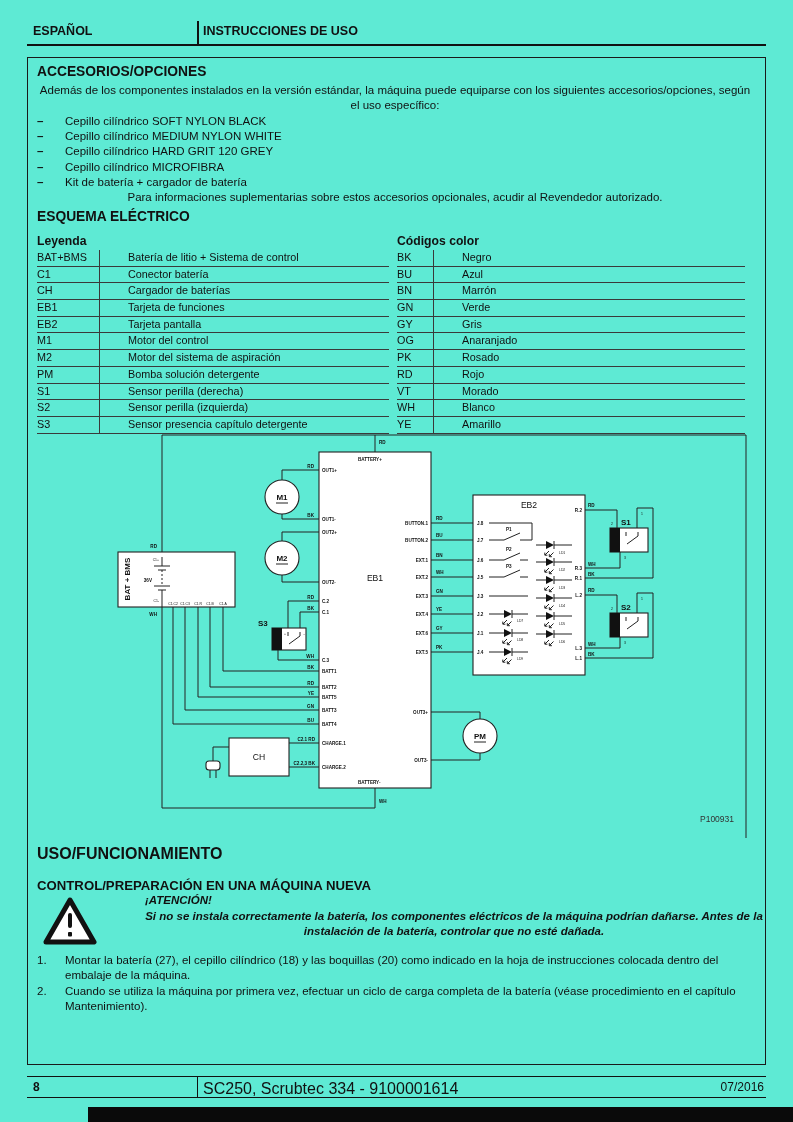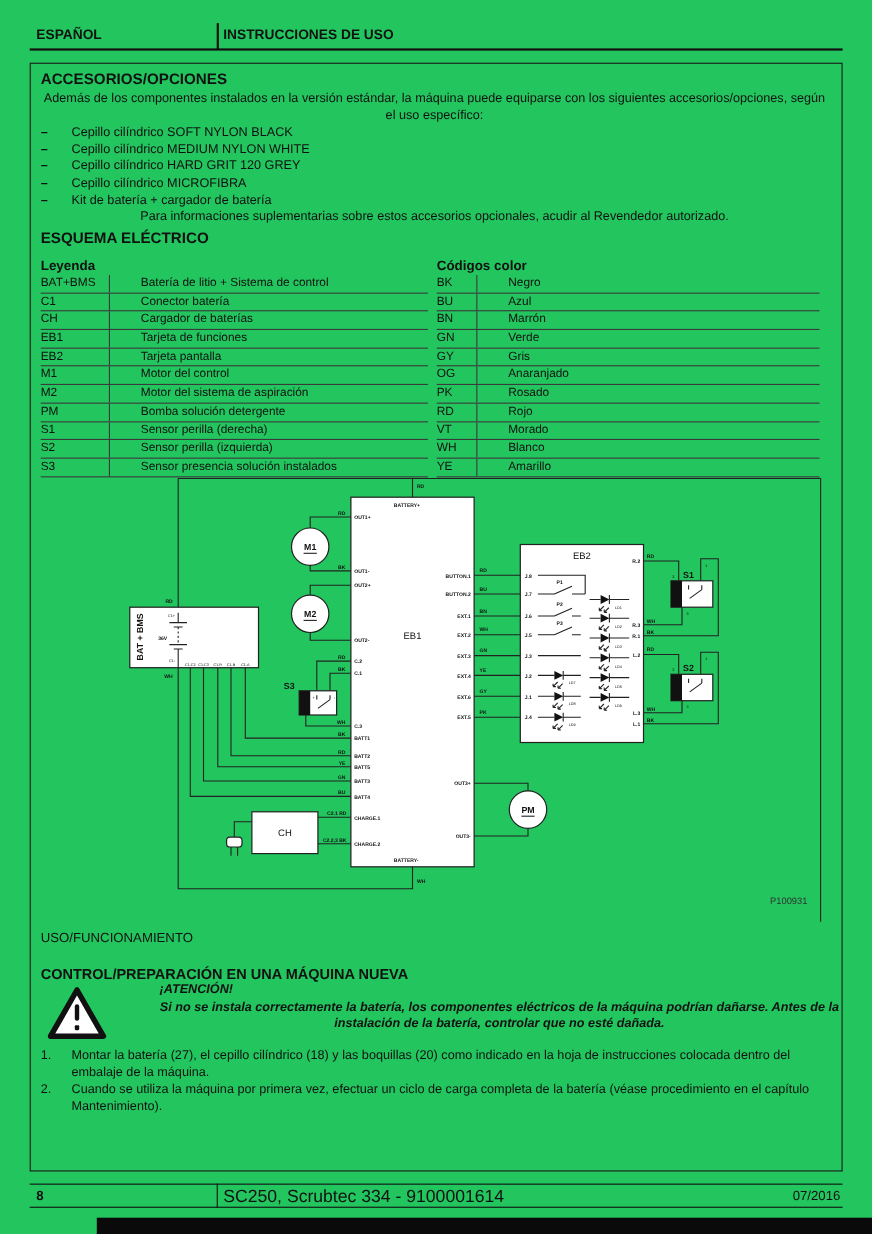--- a/index.html
+++ b/index.html
@@ -1,34 +1,34 @@
 <!DOCTYPE html>
 <html><head>
 <meta charset="utf-8">
 <style>
   html,body { margin:0; padding:0; background:#e8e8e8; }
-  .page { position:relative; width:793px; height:1122px; background:#22c55e; overflow:hidden;
+  .page { position:relative; width:793px; height:1122px; background:#5eead4; overflow:hidden;
           font-family:"Liberation Sans", sans-serif; color:#111; }
   .abs { position:absolute; }
   .hdr-left  { left:33px; top:24px; font-size:12.5px; font-weight:bold; }
   .hdr-right { left:203px; top:24px; font-size:12.5px; font-weight:bold; }
   .hdr-vline { left:197px; top:21px; width:1.5px; height:24px; background:#111; }
   .hdr-uline { left:27px; top:44px; width:739px; height:1.8px; background:#111; }
   .content-box { left:27px; top:57px; width:737px; height:1006px; border:1.4px solid #1a1a1a; }
   .sec-title { font-size:13.8px; font-weight:bold; }
   .body-txt  { font-size:11.5px; line-height:15.2px;text-align:center; }
   .bullet-row { display:flex; font-size:11.5px; line-height:15.2px; }
   .dash { width:28px; font-weight:bold; }
   .tbl-title { font-size:12.2px; font-weight:bold; }
   .trow { display:flex; border-bottom:1px solid #3a3a3a; height:15.7px; font-size:10.8px;gap:20px; }
   .trow > div { line-height:15.4px; white-space:nowrap; overflow:hidden; }
   .leg .c1 { width:62px; border-right:1px solid #3a3a3a; }
   .col .c1 { width:36px; border-right:1px solid #3a3a3a; }
   .c2 { padding-left:8px; flex:1; }
-  .uso-title { font-size:12px; font-weight:normal; }
+  .uso-title { font-size:16px; font-weight:bold; }
   .ctrl-title { font-size:13.2px; font-weight:bold; }
   .warn-title { font-size:11.5px; font-weight:bold; font-style:italic; }
   .warn-text  { font-size:11.5px; font-weight:bold; font-style:italic; line-height:15.2px; }
   .step-row { display:flex; font-size:11.5px; line-height:15.4px; }
   .step-num { width:28px; }
   .ftr-topline { left:27px; top:1076px; width:739px; height:1.2px; background:#111; }
   .ftr-botline { left:27px; top:1097px; width:739px; height:1.2px; background:#111; }
   .ftr-vline   { left:197px; top:1076px; width:1.2px; height:22px; background:#111; }
   .ftr-page { left:33px; top:1080px; font-size:12px; font-weight:bold; }
   .ftr-center { left:203px; top:1080px; font-size:16px; }
@@ -123,21 +123,21 @@
     <div class="trow">
         <div class="c1">S1</div>
         <div class="c2">Sensor perilla (derecha)</div>
       </div>
     <div class="trow">
         <div class="c1">S2</div>
         <div class="c2">Sensor perilla (izquierda)</div>
       </div>
     <div class="trow">
         <div class="c1">S3</div>
-        <div class="c2">Sensor presencia solución instalados</div>
+        <div class="c2">Sensor presencia capítulo detergente</div>
       </div>
   </div>
 
   <div class="abs tbl-title" style="left:397px; top:234px;">Códigos color</div>
   <div class="abs col" style="left:397px; top:250px; width:348px;">
     <div class="trow">
         <div class="c1">BK</div>
         <div class="c2">Negro</div>
       </div>
     <div class="trow">

